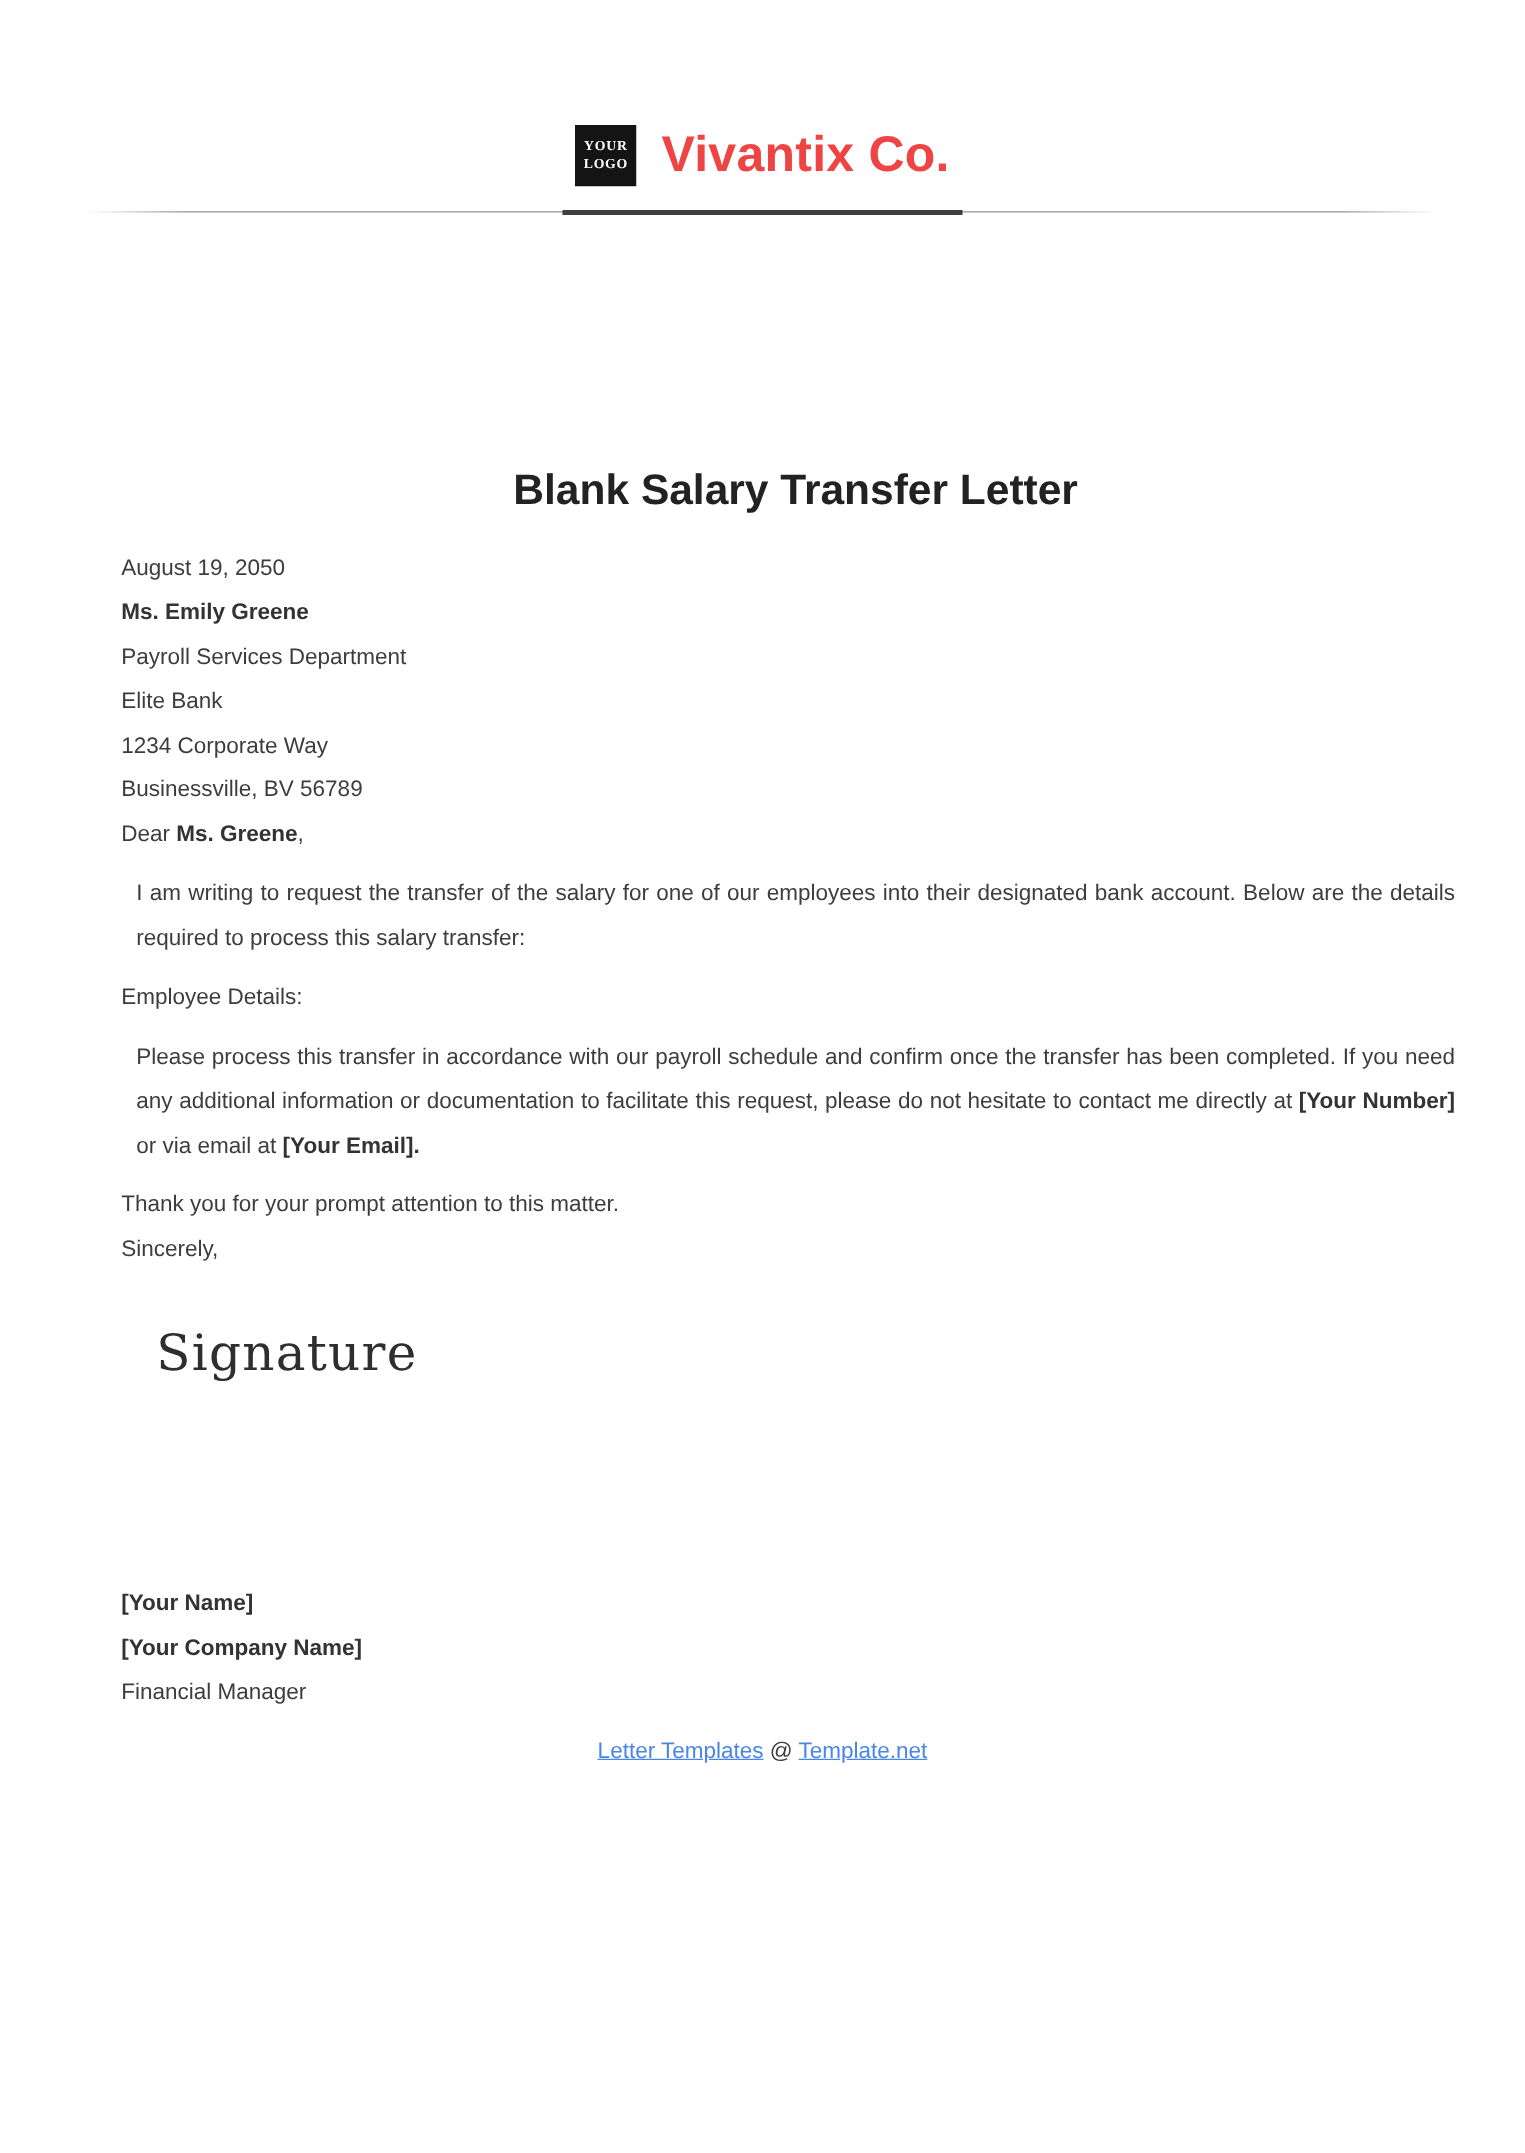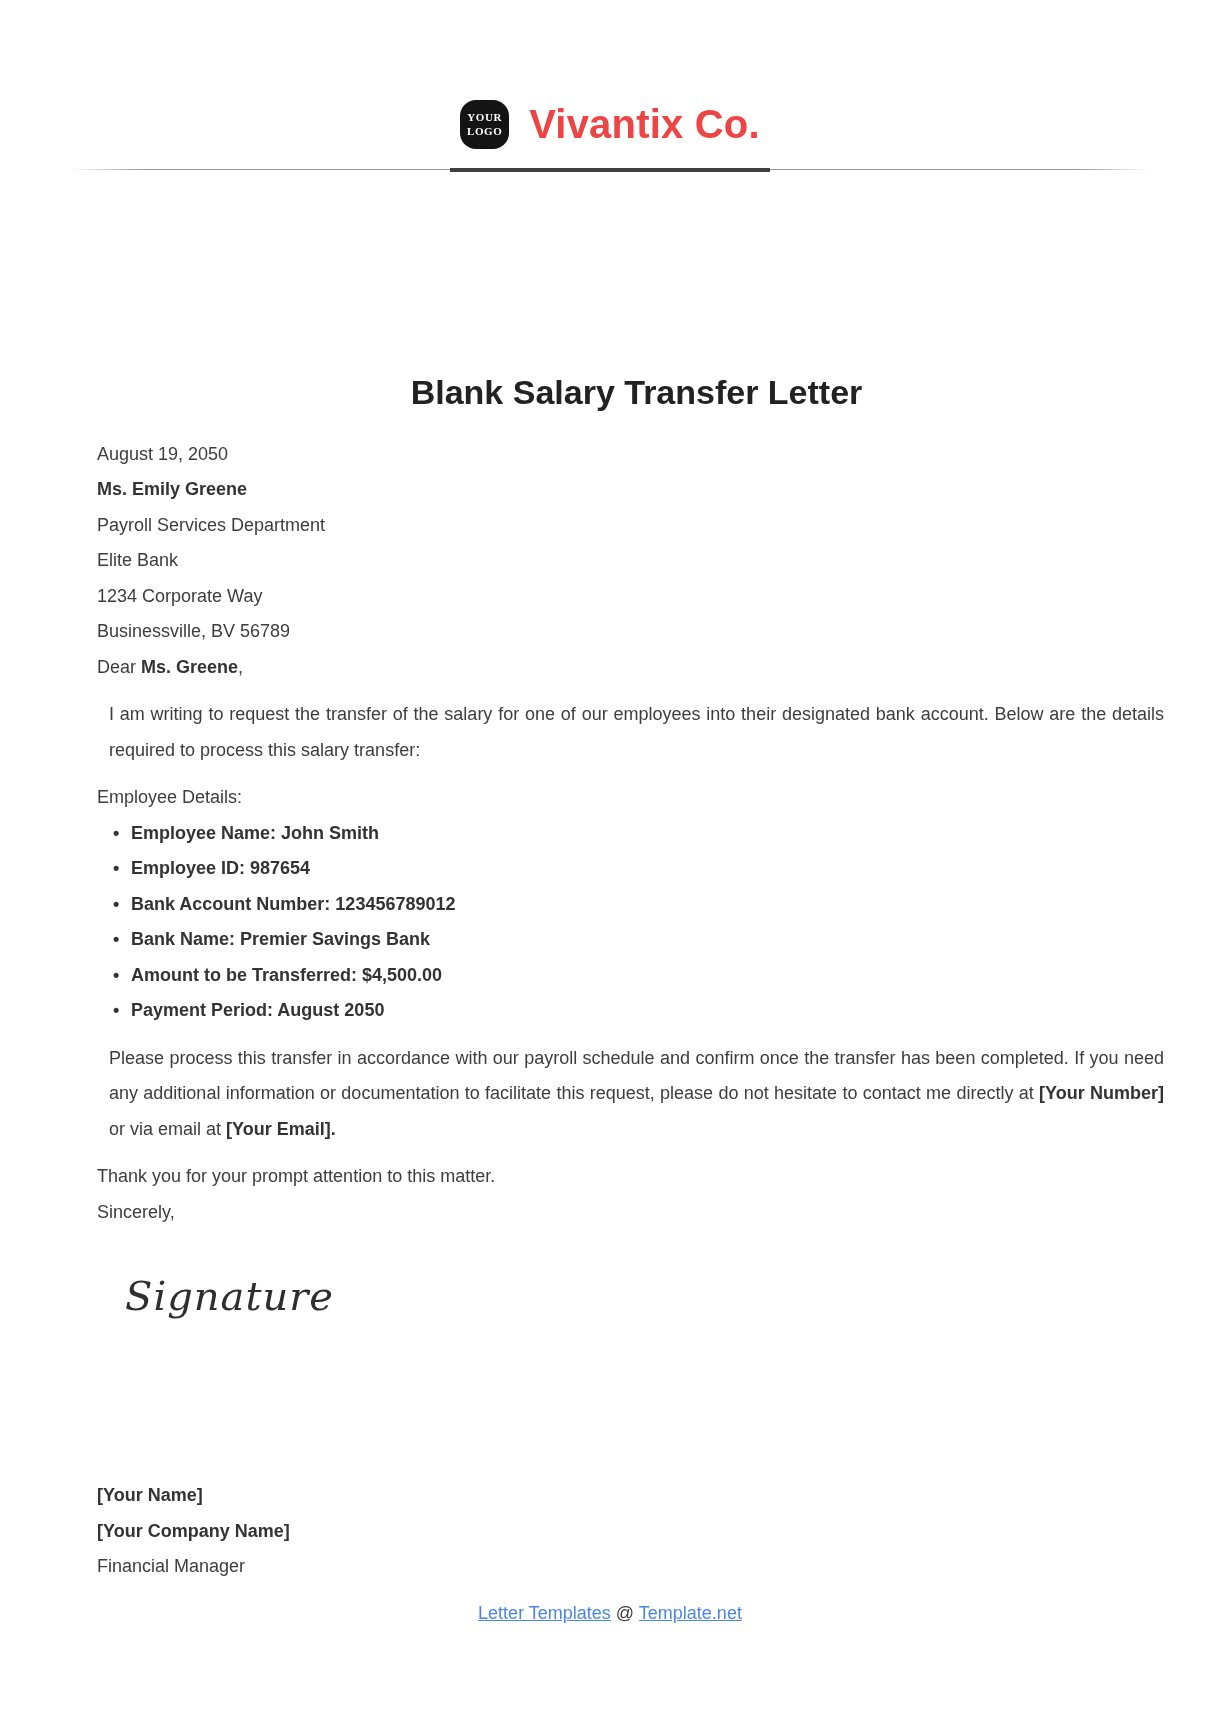--- a/index.html
+++ b/index.html
@@ -34,21 +34,20 @@
     display: flex;
     flex-direction: column;
     align-items: center;
     justify-content: center;
     font-family: "Liberation Serif", serif;
     font-size: 11px;
     font-weight: 700;
     letter-spacing: 0.6px;
     line-height: 1.2;
     flex: 0 0 auto;
-    border-radius: 16px;
   }
   .company-name {
     font-size: 40px;
     font-weight: 700;
     color: #ef4444;
     letter-spacing: 0.2px;
   }
 
   .divider {
     position: relative;
@@ -122,21 +121,20 @@
     left: 16px;
     top: 0;
     font-weight: 700;
     color: #333333;
   }
 
   .signature-script {
     margin-top: 36px;
     margin-left: 28px;
     font-family: "DejaVu Serif", serif;
-    font-style: italic;
     font-size: 40px;
     line-height: 60px;
     color: #2e2e2e;
     letter-spacing: 1px;
   }
   .signer-block {
     margin-top: 152px;
   }
 
   
@@ -182,28 +180,20 @@
     <p class="line">Elite Bank</p>
     <p class="line">1234 Corporate Way</p>
     <p class="line">Businessville, BV 56789</p>
 
     <p class="line"><span>Dear </span><span class="bold">Ms. Greene</span><span>,</span></p>
 
     <p class="para">I am writing to request the transfer of the salary for one of our employees into their designated bank account. Below are the details required to process this salary transfer:</p>
 
     <p class="line">Employee Details:</p>
 
-    <ul class="details-list">
-      <li>Employee Name: John Smith</li>
-      <li>Employee ID: 987654</li>
-      <li>Bank Account Number: 123456789012</li>
-      <li>Bank Name: Premier Savings Bank</li>
-      <li>Amount to be Transferred: $4,500.00</li>
-      <li>Payment Period: August 2050</li>
-    </ul>
 
     <p class="para"><span>Please process this transfer in accordance with our payroll schedule and confirm once the transfer has been completed. If you need any additional information or documentation to facilitate this request, please do not hesitate to contact me directly at </span><span class="bold">[Your Number]</span><span> or via email at </span><span class="bold">[Your Email].</span></p>
 
     <p class="line">Thank you for your prompt attention to this matter.</p>
     <p class="line">Sincerely,</p>
 
     <div class="signature-script">Signature</div>
 
     <div class="signer-block">
       <p class="line bold">[Your Name]</p>

